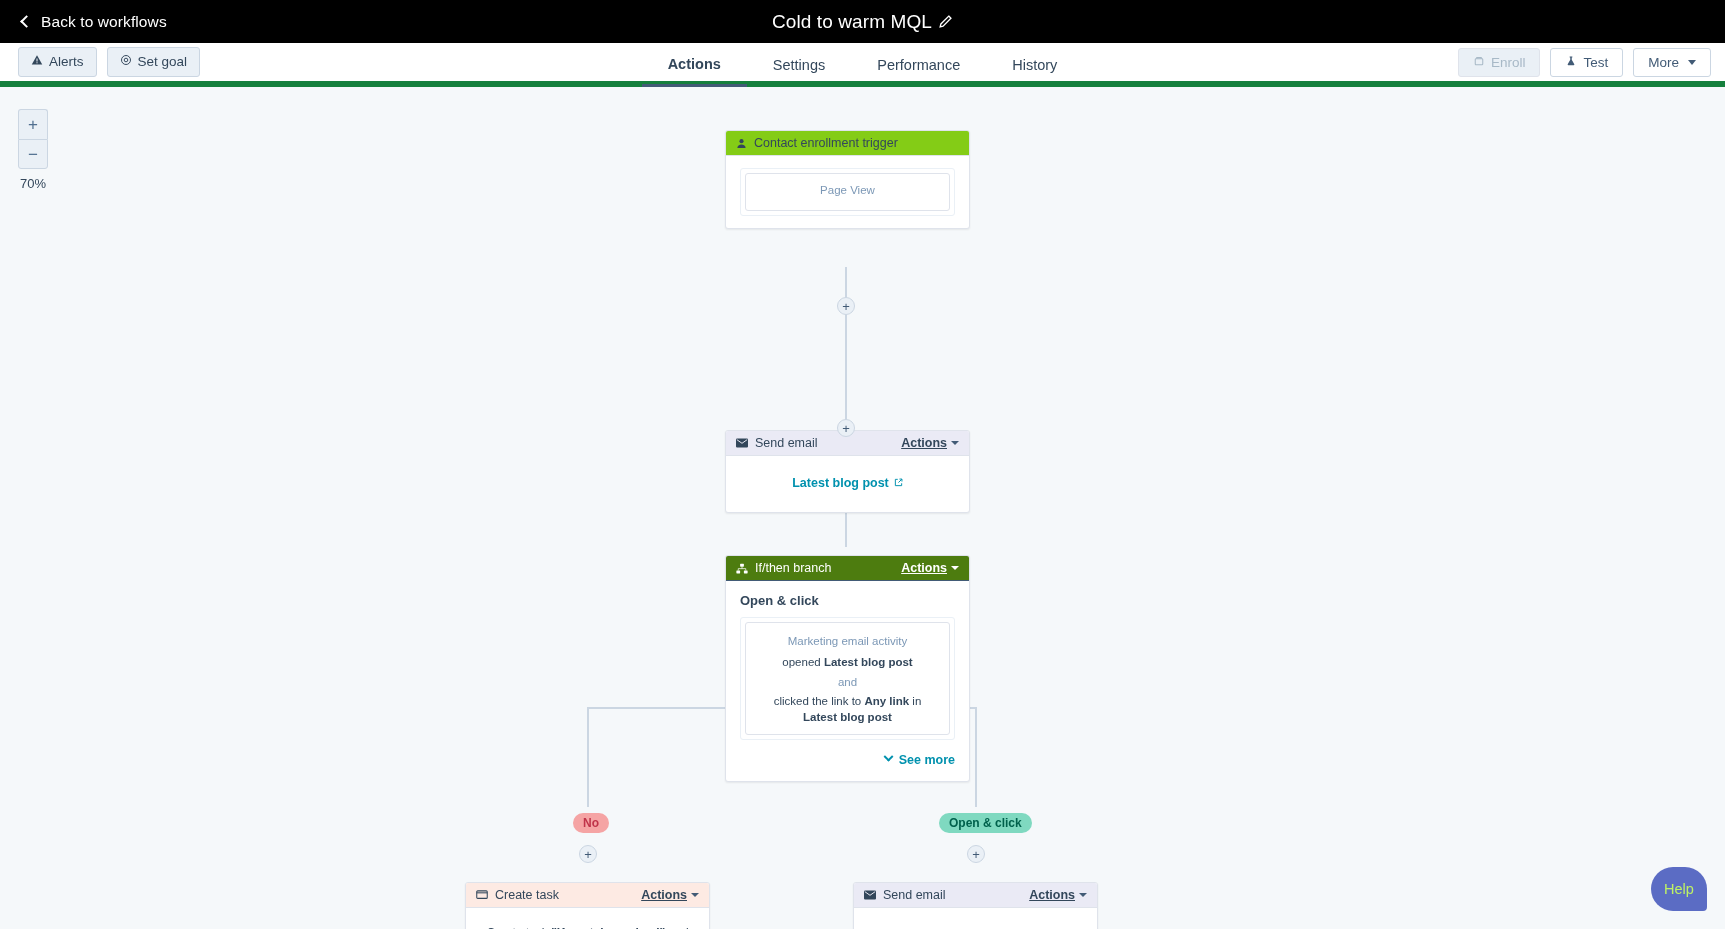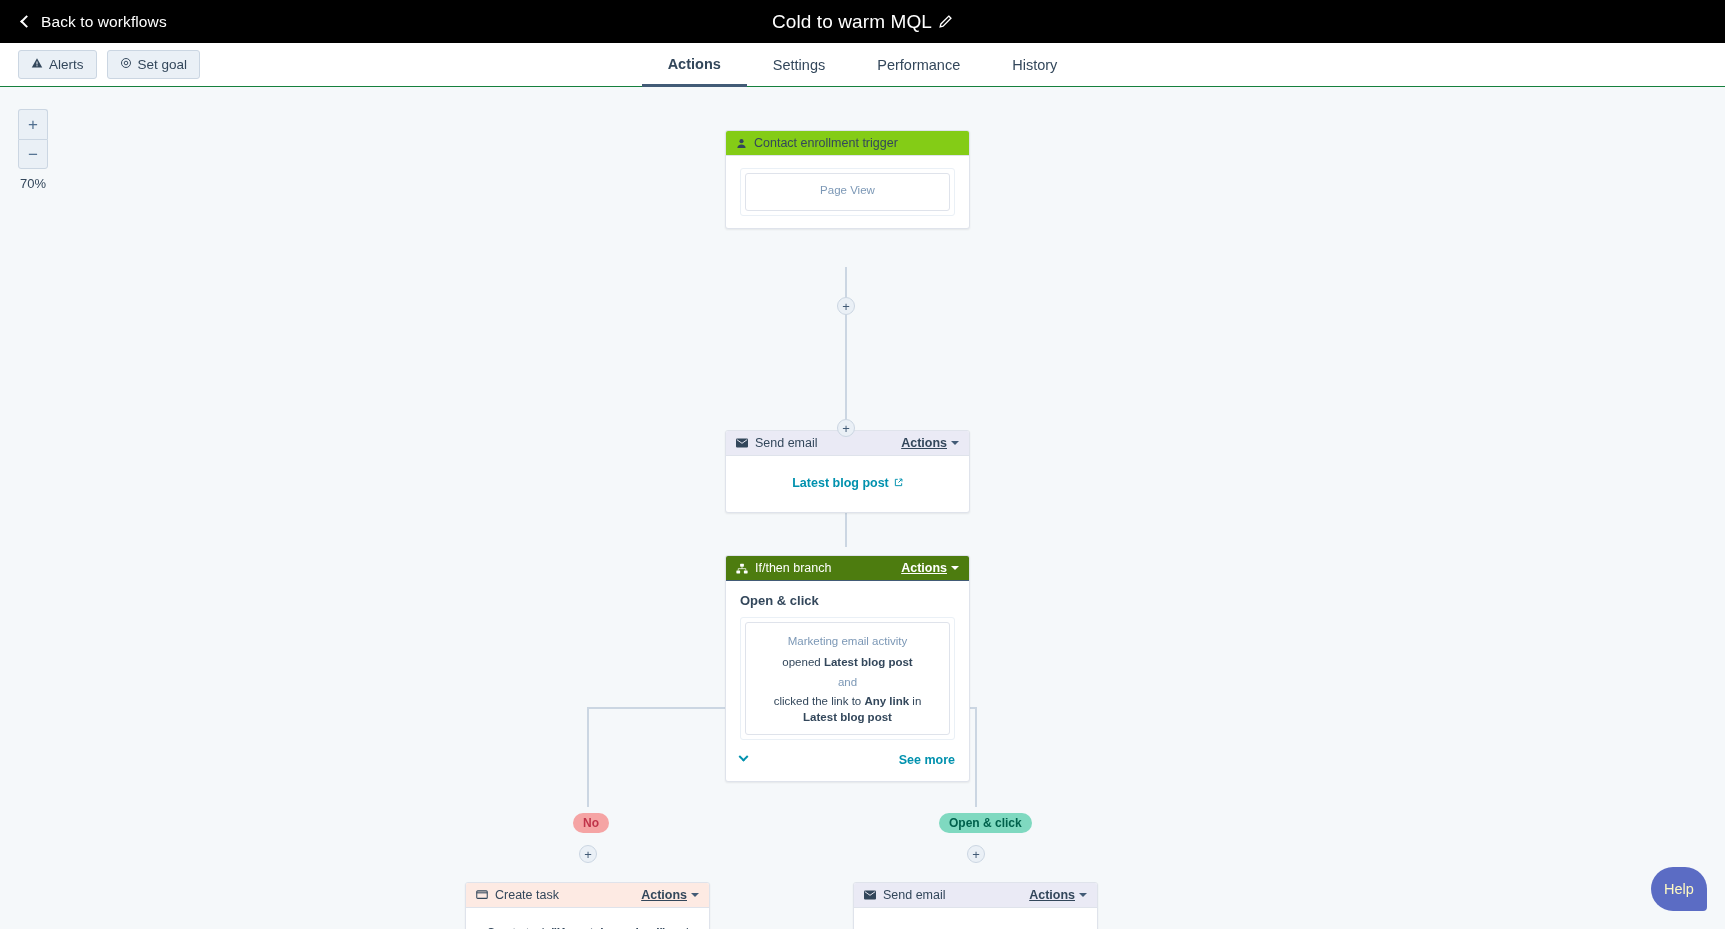--- a/index.html
+++ b/index.html
@@ -49,21 +49,21 @@
   .wf-status { color: #cbd6e2; font-size: 13.5px; }
   .review-btn {
     background: #ff7a59; color: #fff; border: none; border-radius: 3px;
     font-size: 14.5px; font-weight: 600; padding: 9px 22px; cursor: pointer;
     font-family: inherit;
   }
 
   
   .tabbar {
     position: relative; height: 44px; background: #fff;
-    border-bottom: 1px solid #15803d;
+    border-bottom: 6px solid #15803d;
     display: flex; align-items: center;
   }
   .tabbar-left { display: flex; gap: 10px; padding-left: 18px; }
   .pill-btn {
     display: flex; align-items: center; gap: 6px;
     background: #eaf0f6; border: 1px solid #cbd6e2; border-radius: 3px;
     color: #33475b; font-size: 13.5px; padding: 5px 12px; cursor: pointer;
     font-family: inherit; line-height: 1.3;
   }
   .tabs {
@@ -157,21 +157,21 @@
     border: 1px solid #dfe3eb; border-radius: 3px; padding: 8px 10px;
     text-align: center; font-size: 11.5px; line-height: 1.42; color: #33475b;
   }
   .inner-outer {
     border: 1px solid #eaf0f6; border-radius: 3px; padding: 4px;
   }
   .muted { color: #7c98b6; }
   .b { font-weight: 700; }
   .branch-title { font-size: 13px; font-weight: 700; color: #33475b; margin-bottom: 9px; }
   .see-more {
-    display: flex; align-items: center; justify-content: space-between; gap: 7px;
+    display: flex; align-items: center; justify-content: flex-end; gap: 7px;
     color: #0091ae; font-size: 12.5px; font-weight: 700; cursor: pointer;
     margin-top: 13px;
   }
   .chev-dn {
     width: 7px; height: 7px; border-right: 2px solid #0091ae;
     border-bottom: 2px solid #0091ae; transform: rotate(45deg) translate(-2px,-2px);
   }
   .email-link {
     text-align: center; font-size: 12.5px; color: #0091ae; font-weight: 700;
     cursor: pointer; display: flex; align-items: center; justify-content: center; gap: 5px;
@@ -182,21 +182,21 @@
   .blabel {
     position: absolute; padding: 3px 10px; font-size: 12px; font-weight: 700;
     border-radius: 10px; z-index: 4; white-space: nowrap;
   }
   .blabel.no { background: #f5a4a4; color: #c0344a; }
   .blabel.yes { background: #7fd9c0; color: #00614c; }
 
   
   .help-fab {
     position: absolute; right: 18px; bottom: 18px;
-    width: 56px; height: 44px; background: #5b6cc4; color: #fef9c3;
+    width: 56px; height: 44px; background: #5b6cc4; color: #bef264;
     border-radius: 22px 22px 4px 22px;
     display: flex; align-items: center; justify-content: center;
     font-size: 14.5px; cursor: pointer;
   }
 </style>
 </head>
 <body>
 
 <div class="topbar">
   <div class="back-link">
@@ -238,20 +238,43 @@
     </button>
   </div>
 
   <div class="tabs">
     <div class="tab active">Actions</div>
     <div class="tab">Settings</div>
     <div class="tab">Performance</div>
     <div class="tab">History</div>
   </div>
 
+  <div class="tabbar-right">
+    <button class="btn-sec disabled">
+      <span>
+        <svg width="12" height="12" viewBox="0 0 16 16" fill="none" stroke="#a8b9c7" stroke-width="1.4">
+            <rect x="3" y="5" width="10" height="8" rx="1"></rect>
+            <path d="M5 5V3.5h6V5"></path>
+          </svg>
+      </span>
+      <span>Enroll</span>
+    </button>
+    <button class="btn-sec">
+      <span>
+        <svg width="12" height="12" viewBox="0 0 16 16" fill="#425b76">
+            <path d="M6.2 2h3.6v1.2H9v3l3.4 6.1c.3.6-.1 1.2-.8 1.2H4.4c-.7 0-1.1-.6-.8-1.2L7 6.2v-3h-.8z"></path>
+          </svg>
+      </span>
+      <span>Test</span>
+    </button>
+    <button class="btn-sec">
+      <span>More</span>
+      <span class="caret-dn"></span>
+    </button>
+  </div>
 </div>
 
 <div class="canvas">
 
   <div class="zoomctl">
     <div class="zbtn top">+</div>
     <div class="zbtn bot">−</div>
     <div class="zlevel">70%</div>
   </div>
 

